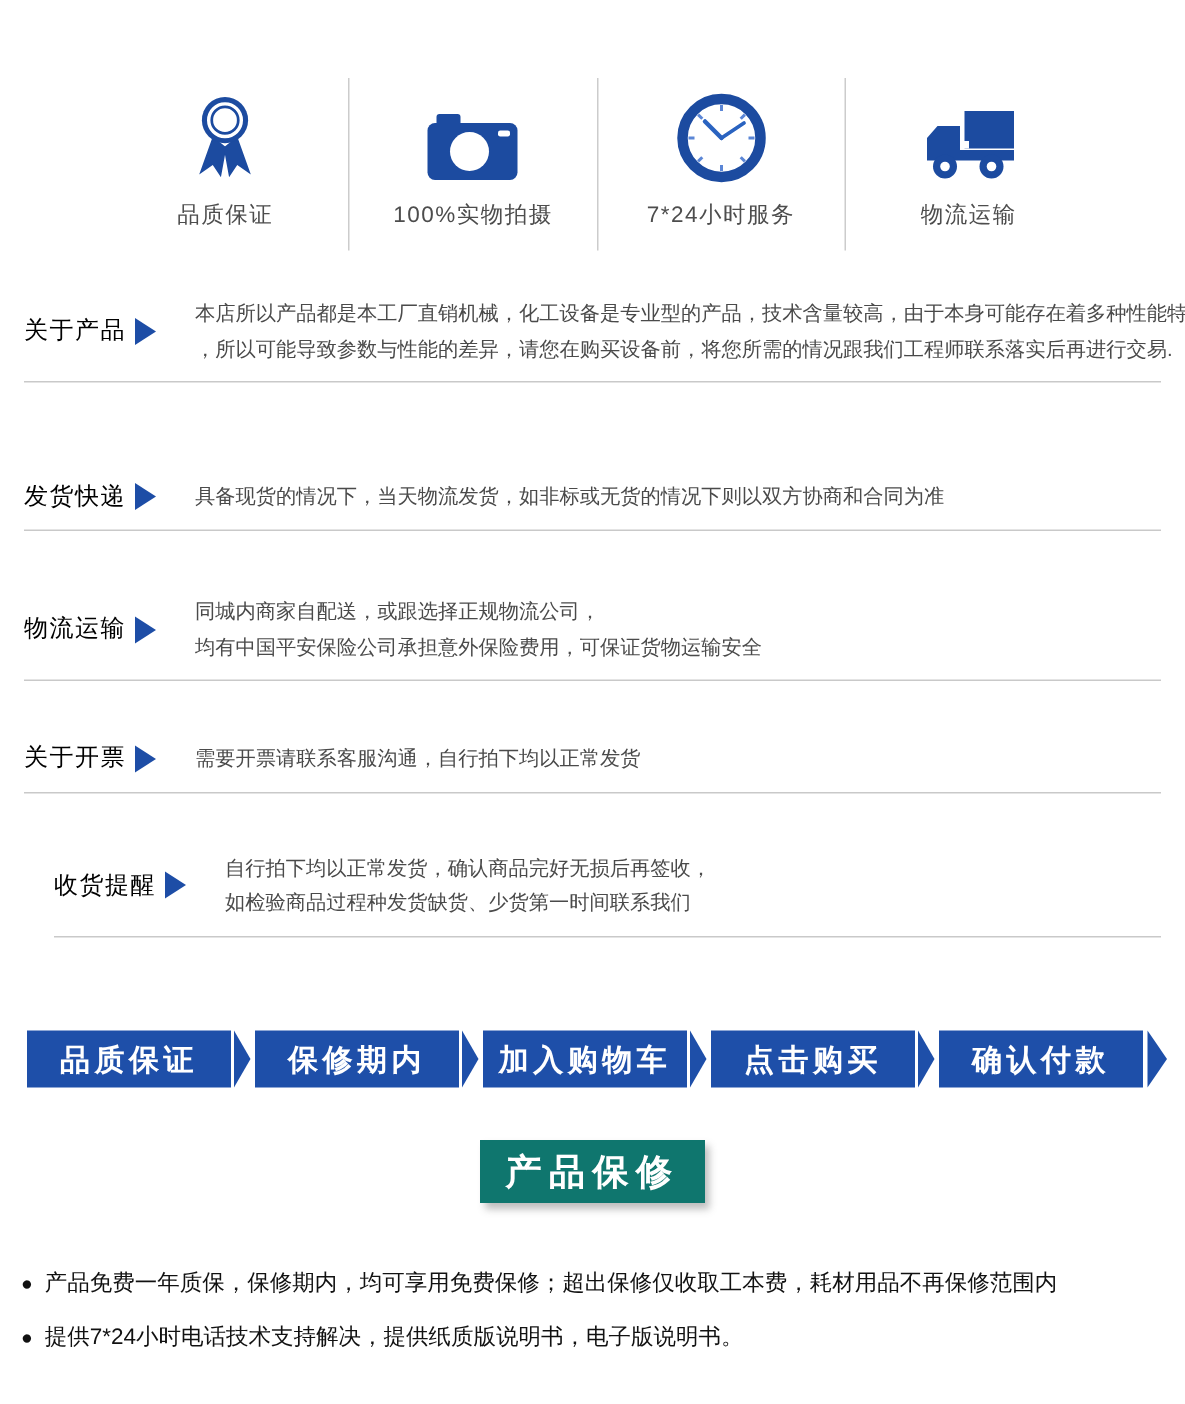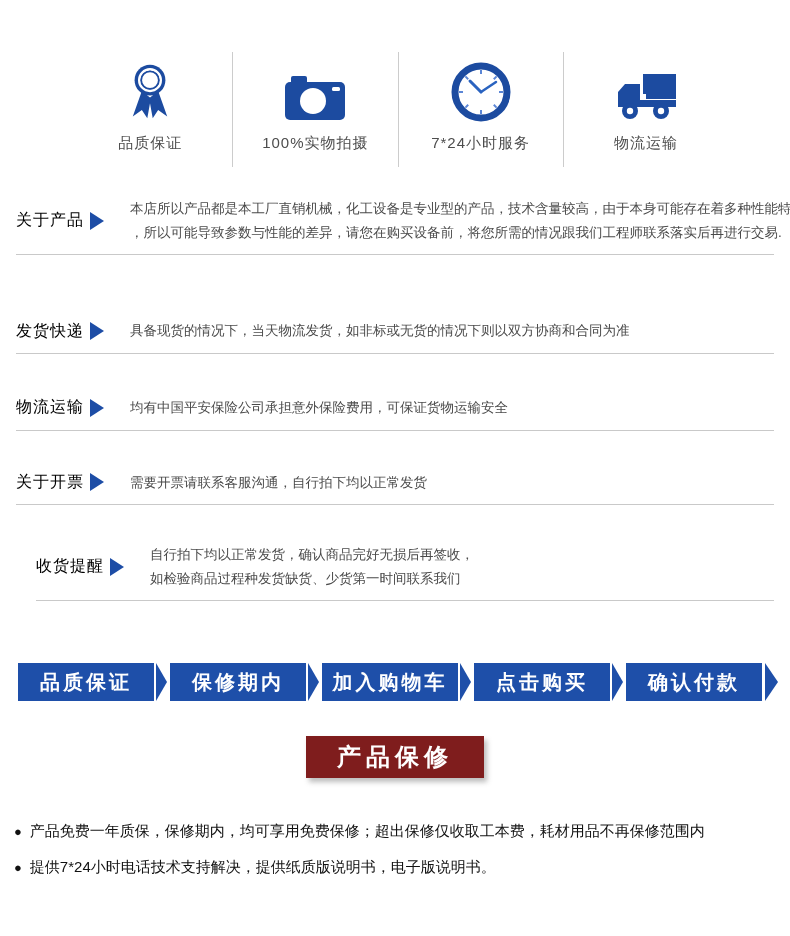--- a/index.html
+++ b/index.html
@@ -57,22 +57,22 @@
     border-left:11px solid #1e4fa9;
   }
   .end-tip {
     width:0; height:0; margin-left:3px;
     border-top:19px solid transparent; border-bottom:19px solid transparent;
     border-left:13px solid #1e4fa9;
   }
 
   
   .warranty-box {
-    width:178px; height:42px; margin:35px auto 15px auto;
-    background:#7f1d1d; color:#fff;
+    width:150px; height:42px; margin:35px auto 15px auto;
+    background:#0f766e; color:#fff;
     display:flex; align-items:center; justify-content:center;
     font-size:24px; letter-spacing:5px; font-weight:bold;
     box-shadow:3px 4px 5px rgba(90,90,90,.4);
   }
 
   
   .bullets { margin:44px 14px 0 14px; }
   .bullet { display:flex; align-items:baseline; margin-bottom:17px; color:#111; font-size:15px; }
   .dot { font-size:13px; margin-right:8px; color:#111; }
 
@@ -169,20 +169,21 @@
       <div>具备现货的情况下，当天物流发货，如非标或无货的情况下则以双方协商和合同为准</div>
     </div>
   </div>
 
   <div class="section m3">
     <div class="sec-label">
       <span>物流运输</span>
       <span class="sec-arrow"></span>
     </div>
     <div class="sec-text">
+      <div>同城内商家自配送，或跟选择正规物流公司，</div>
       <div>均有中国平安保险公司承担意外保险费用，可保证货物运输安全</div>
     </div>
   </div>
 
   <div class="section m4">
     <div class="sec-label">
       <span>关于开票</span>
       <span class="sec-arrow"></span>
     </div>
     <div class="sec-text">

